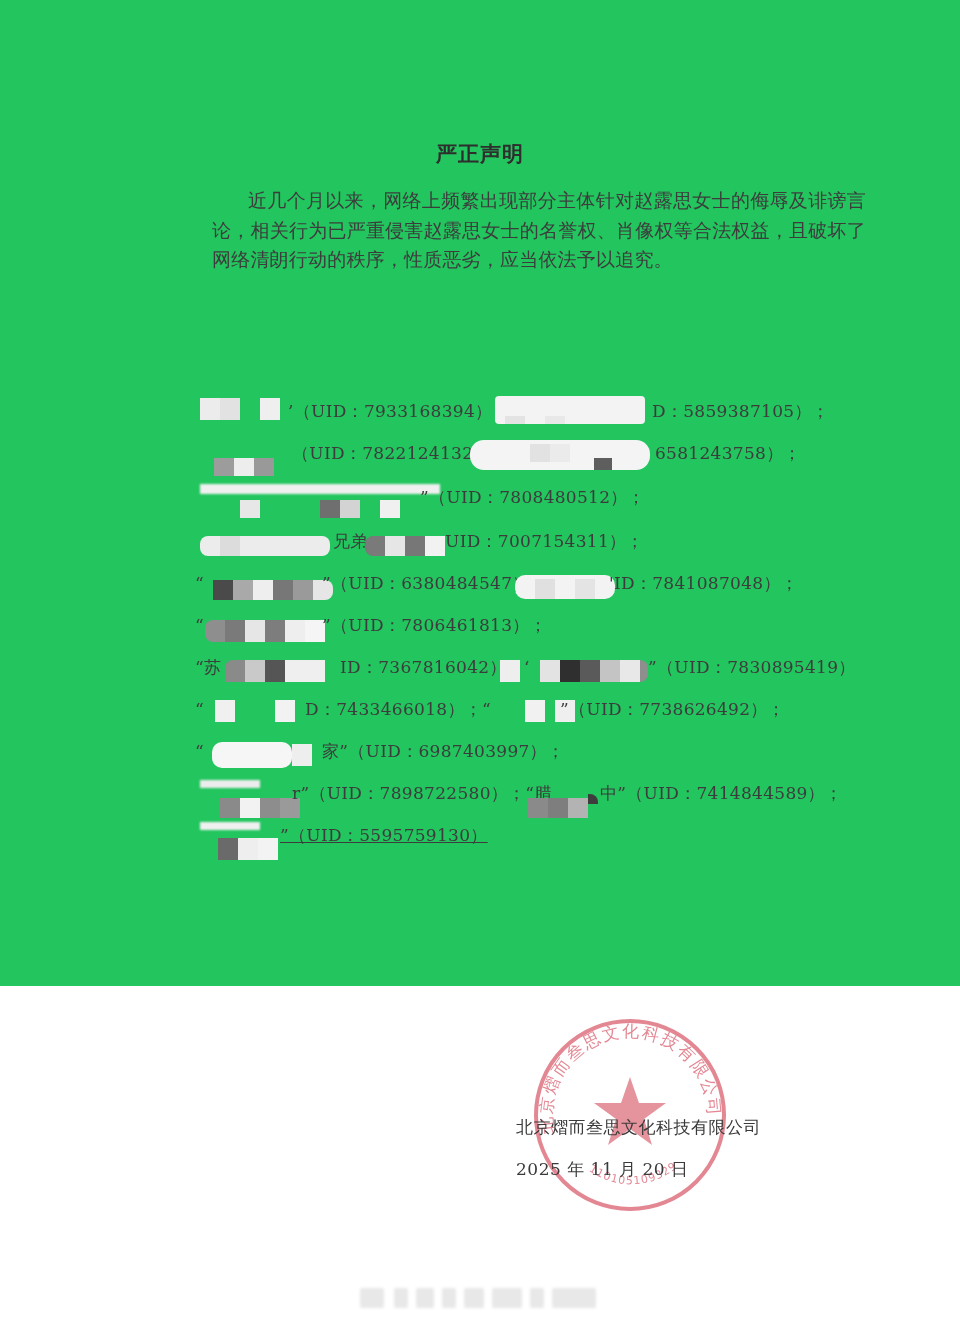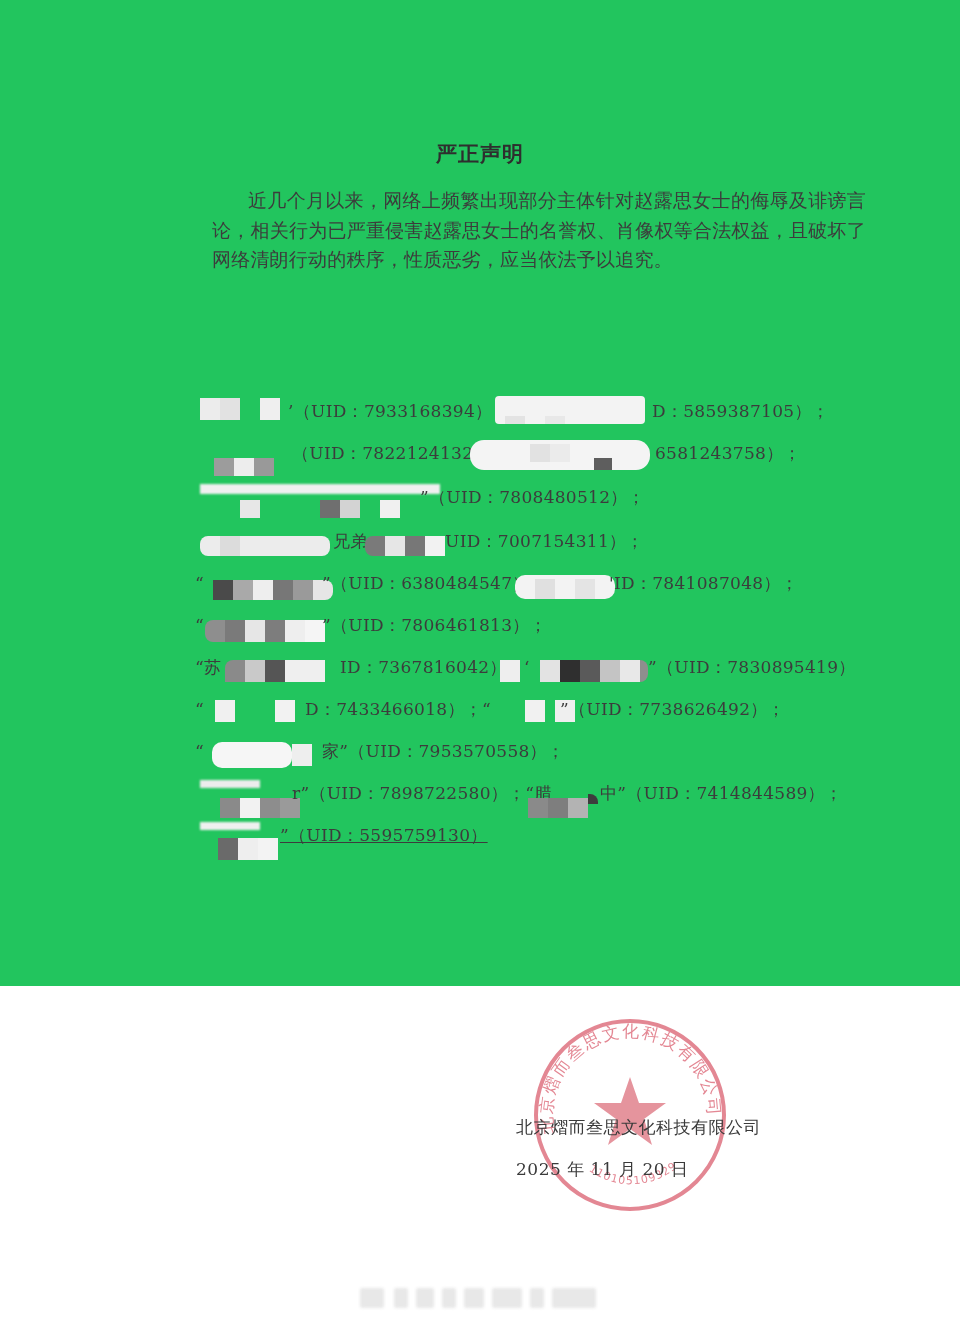--- a/index.html
+++ b/index.html
@@ -136,21 +136,21 @@
       <span style="left:0;top:0;width:20px;height:22px;background:#f1f1f1"></span>
       <span style="left:30px;top:0;width:20px;height:22px;background:#efefef"></span>
     </div>
     <div class="acct" style="top:696px;left:560px;">”（UID：7738626492）；</div>
 
     <div class="acct" style="top:738px;left:195px;">“</div>
     <div class="mosaic" style="left:212px;top:742px;">
       <span style="left:0;top:0;width:80px;height:26px;background:#f6f6f6;border-radius:10px"></span>
       <span style="left:80px;top:2px;width:20px;height:22px;background:#eeeeee"></span>
     </div>
-    <div class="acct" style="top:738px;left:322px;">家”（UID：7953570558）；</div>
+    <div class="acct" style="top:738px;left:322px;">家”（UID：6987403997）；</div>
 
     <div class="mosaic" style="left:200px;top:780px;">
       <span style="left:0;top:0;width:60px;height:8px;background:#ececec;filter:blur(1px)"></span>
       <span style="left:20px;top:18px;width:20px;height:20px;background:#8a8a8a"></span>
       <span style="left:40px;top:18px;width:20px;height:20px;background:#f2f2f2"></span>
       <span style="left:60px;top:18px;width:20px;height:20px;background:#8d8d8d"></span>
       <span style="left:80px;top:18px;width:20px;height:20px;background:#9a9a9a"></span>
     </div>
     <div class="acct" style="top:780px;left:292px;">r”（UID：7898722580）；“腊</div>
     <div class="mosaic" style="left:528px;top:794px;">

